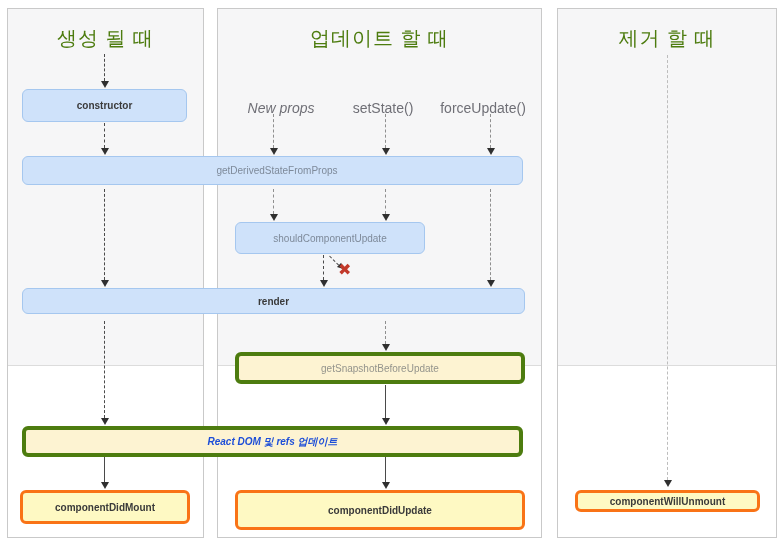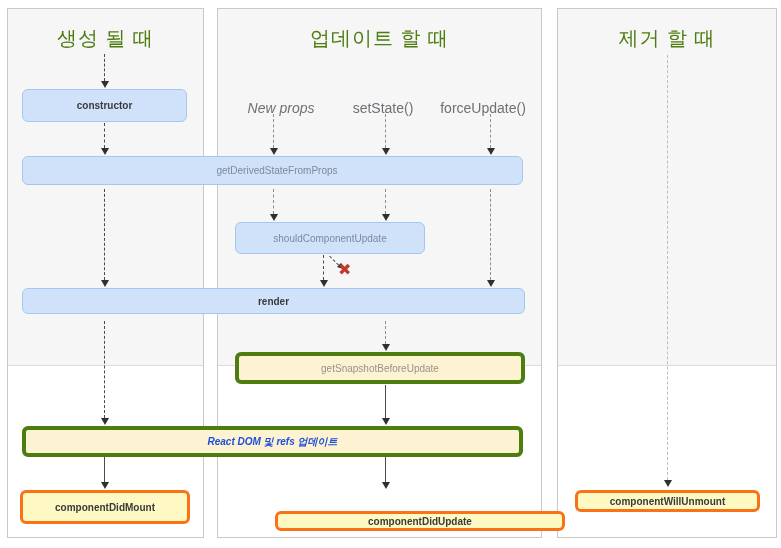--- a/index.html
+++ b/index.html
@@ -105,16 +105,16 @@
 
   <div class="vline dash-light" style="left:667px;top:55px;height:425px;"></div>
 
   <div class="node blue bold-dark" style="left:22px;top:89px;width:165px;height:33px;">constructor</div>
   <div class="node blue gray-text" style="left:22px;top:156px;width:501px;height:29px;padding-left:9px;">getDerivedStateFromProps</div>
   <div class="node blue gray-text" style="left:235px;top:222px;width:190px;height:32px;">shouldComponentUpdate</div>
   <div class="node blue bold-dark" style="left:22px;top:288px;width:503px;height:26px;">render</div>
   <div class="node yellow sand-text" style="left:235px;top:352px;width:290px;height:32px;">getSnapshotBeforeUpdate</div>
   <div class="node yellow italic-dark" style="left:22px;top:426px;width:501px;height:31px;">React DOM 및 refs 업데이트</div>
   <div class="node green bold-dark" style="left:20px;top:490px;width:170px;height:34px;">componentDidMount</div>
-  <div class="node green bold-dark" style="left:235px;top:511px;width:290px;height:20px;margin-left:40px;">componentDidUpdate</div>
+  <div class="node green bold-dark" style="left:235px;top:490px;width:290px;height:40px;">componentDidUpdate</div>
   <div class="node green bold-dark" style="left:575px;top:490px;width:185px;height:22px;">componentWillUnmount</div>
 
 </div>
 
 </body></html>

